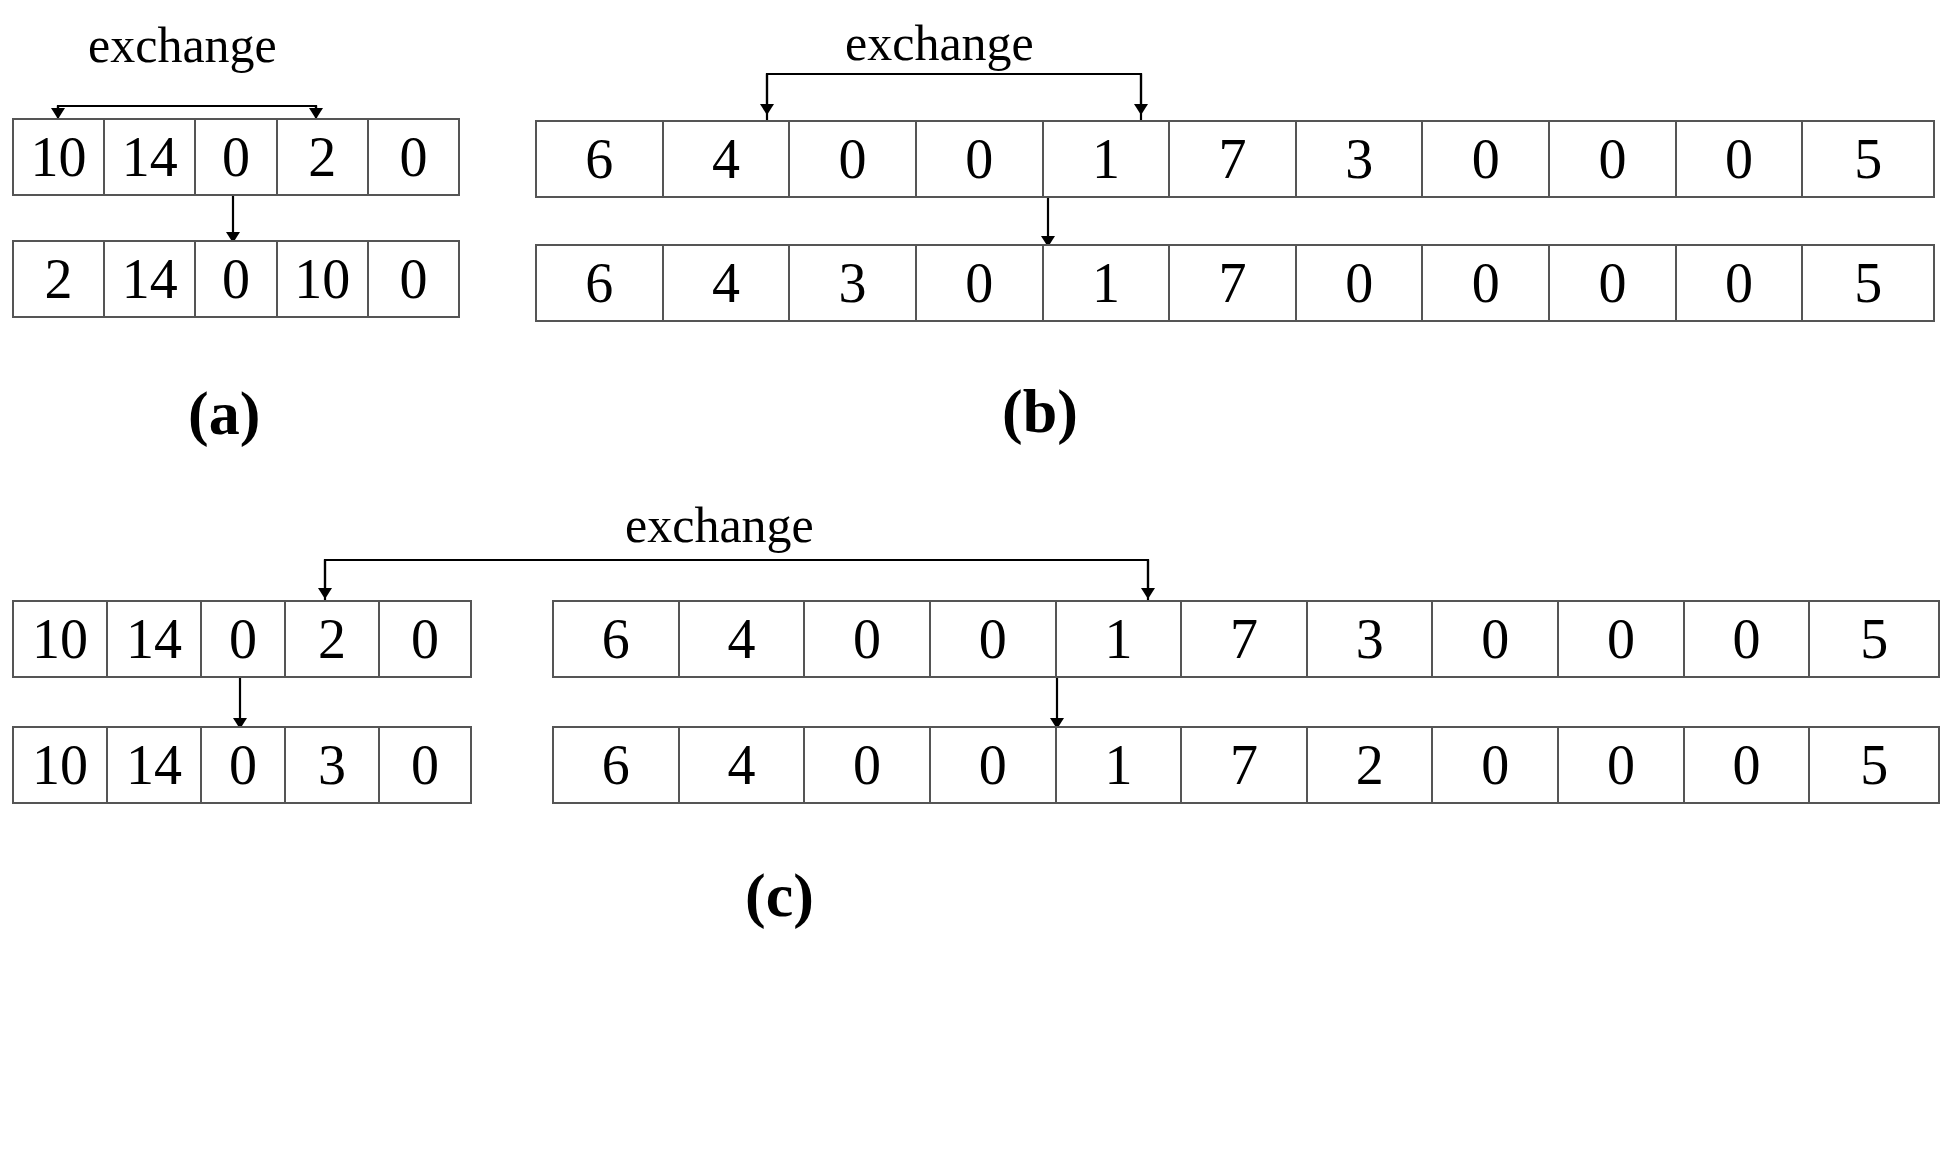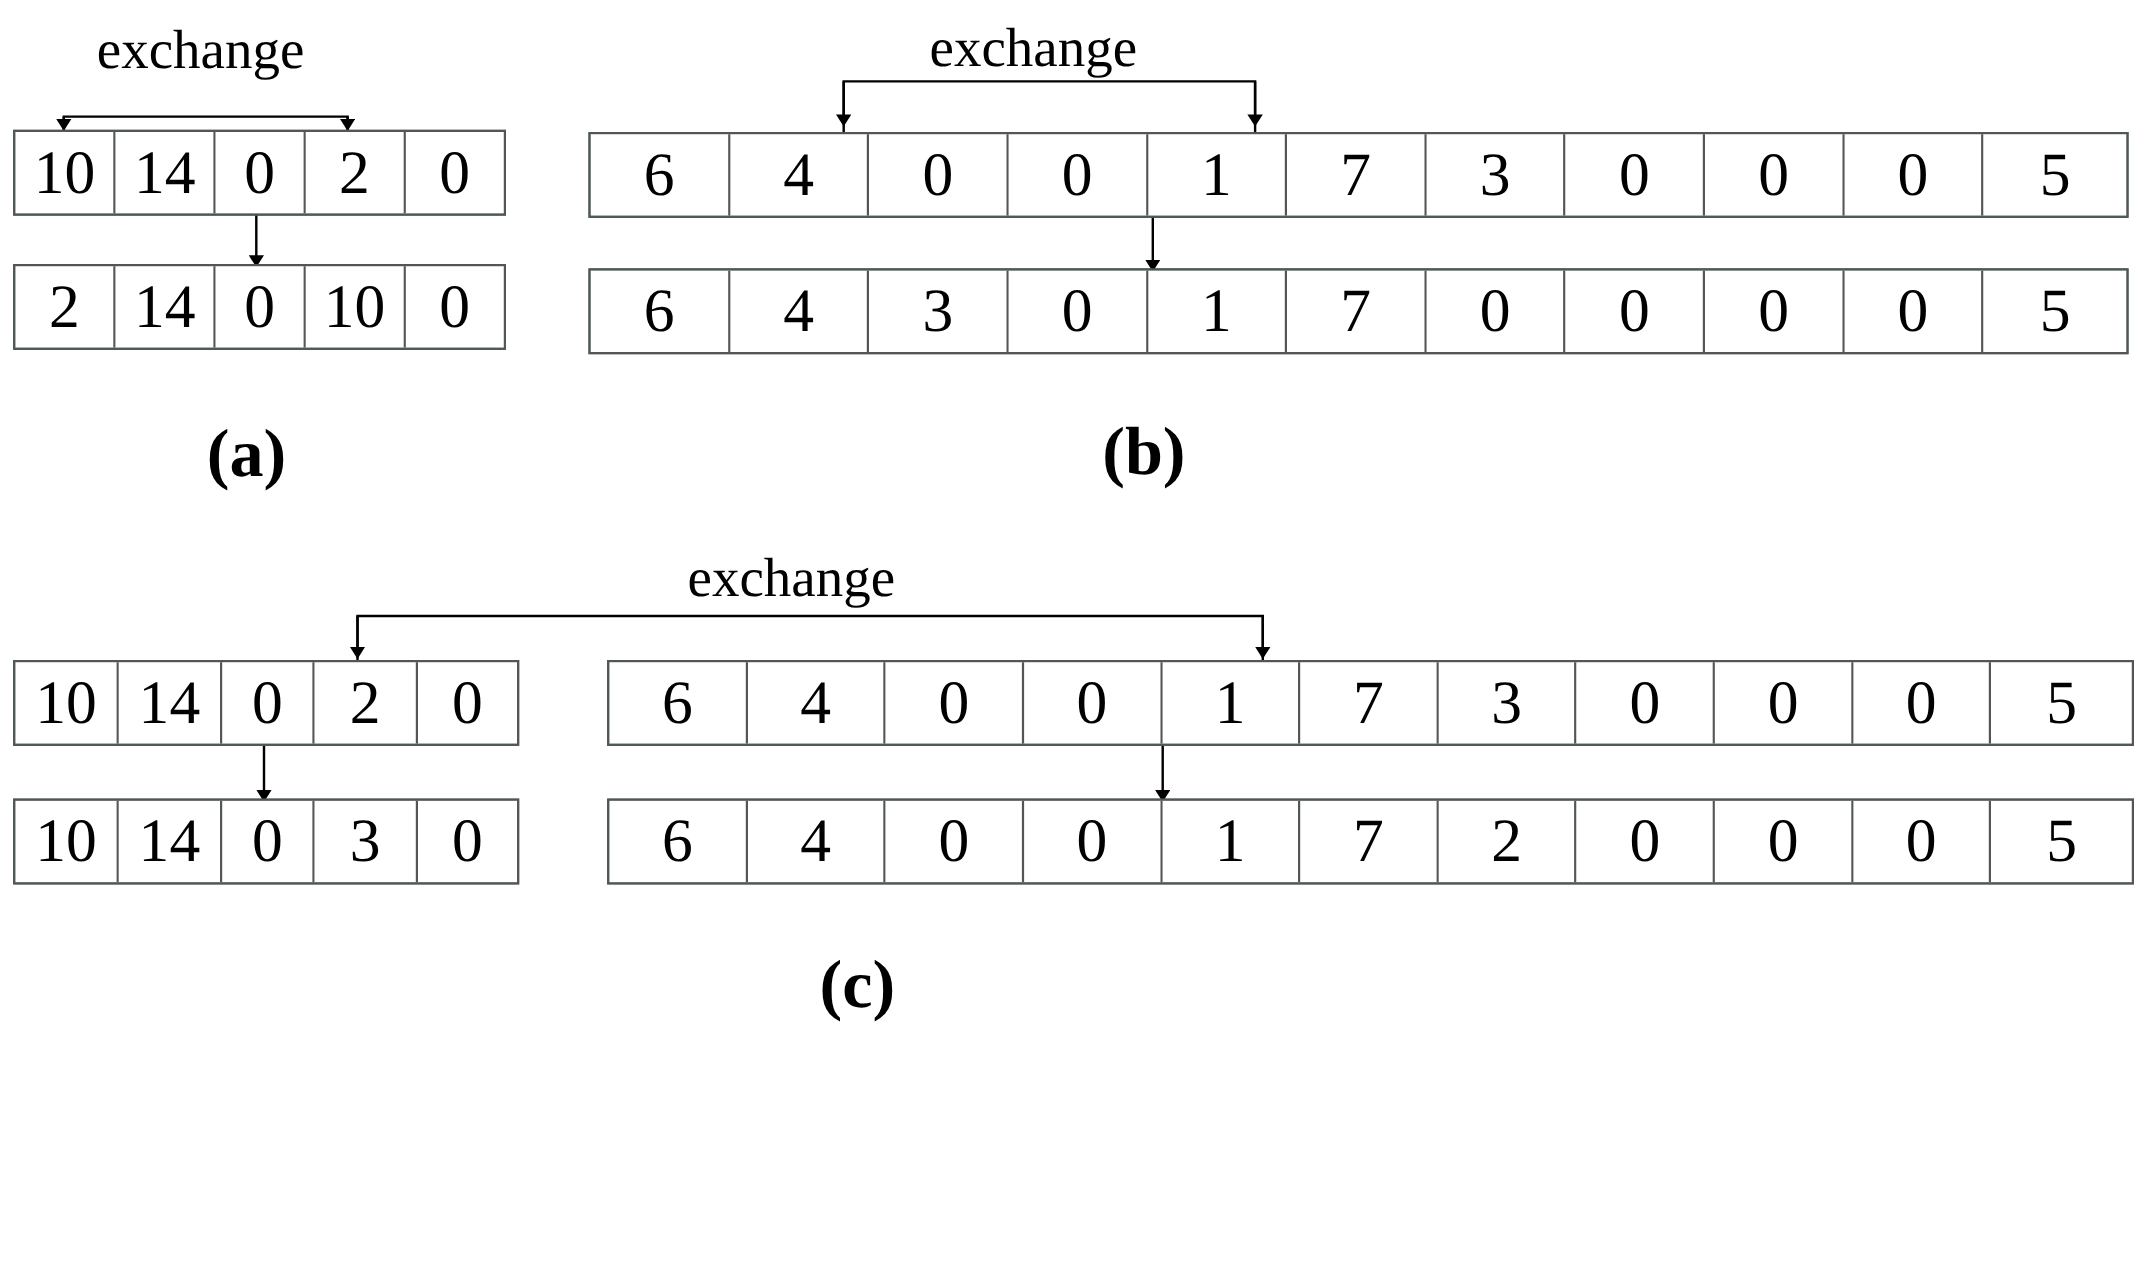--- a/index.html
+++ b/index.html
@@ -15,21 +15,21 @@
     color: #000000;
     overflow: hidden;
   }
 
   
   .array {
     position: absolute;
     display: flex;
     border: 2px solid #555555;
     box-sizing: border-box;
-    background: #14532d;
+    background: #f0abfc;
   }
   .cell {
     border-right: 2px solid #555555;
     box-sizing: border-box;
     display: flex;
     align-items: center;
     justify-content: center;
     font-size: 56px;
     line-height: 1;
     font-family: "Liberation Serif", "DejaVu Serif", serif;

